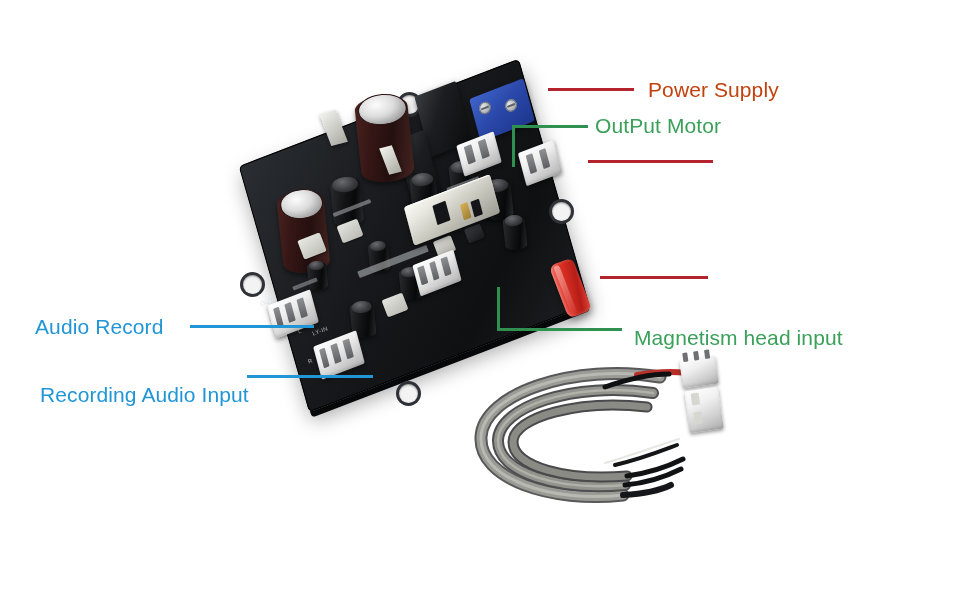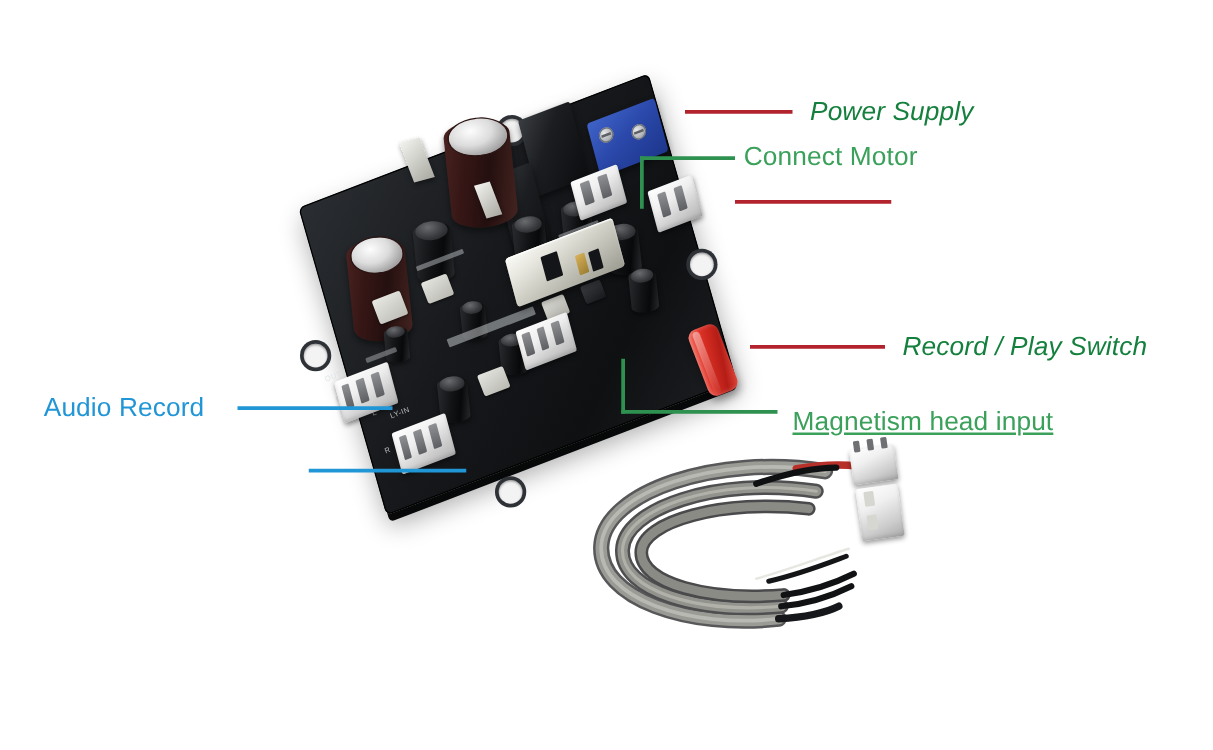--- a/index.html
+++ b/index.html
@@ -14,21 +14,21 @@
   #stage{position:absolute;left:0;top:0;width:970px;height:600px;background:#fff;}
 
   
   .anno{
     position:absolute;
     font-size:21px;
     line-height:27px;
     white-space:nowrap;
     letter-spacing:.1px;
   }
-  .anno.red{color:#15803d;font-style:italic;}
+  .anno.red{color:#c2410c;}
   .anno.green{color:#3aa05a;}
   .anno.blue{color:#2196d6;}
   .anno.wrap{white-space:normal;width:215px;}
 
   
   .lead{position:absolute;}
   .lead.h{height:3px;}
   .lead.v{width:3px;}
   .lead.red{background:#b3232e;}
   .lead.green{background:#2e9150;}
@@ -324,29 +324,29 @@
       <div class="pin" style="left:18%;top:8%;width:8px;height:12px;background:#d7d7d2;"></div>
       <div class="pin" style="left:18%;top:52%;width:8px;height:12px;background:#d7d7d2;"></div>
     </div>
   </div>
 
   <div class="lead h red" style="left:548px;top:88px;width:86px;"></div>
   <div class="anno red" style="left:648px;top:76px;">Power Supply</div>
 
   <div class="lead h green" style="left:512px;top:125px;width:76px;"></div>
   <div class="lead v green" style="left:512px;top:125px;height:42px;"></div>
-  <div class="anno green" style="left:595px;top:112px;">Connect Motor</div>
+  <div class="anno green" style="left:595px;top:112px;">OutPut Motor</div>
 
   <div class="lead h red" style="left:588px;top:160px;width:125px;"></div>
 
   <div class="lead h red" style="left:600px;top:276px;width:108px;"></div>
-  <div class="anno red" style="left:722px;top:264px;">Record / Play Switch</div>
 
   <div class="lead v green" style="left:497px;top:287px;height:44px;"></div>
   <div class="lead h green" style="left:497px;top:328px;width:125px;"></div>
-  <div class="anno green" style="left:634px;top:324px;text-decoration:underline;">Magnetism head input</div>
+  <div class="anno green" style="left:634px;top:324px;">Magnetism head input</div>
 
   <div class="lead h blue" style="left:190px;top:325px;width:124px;"></div>
   <div class="anno blue" style="left:35px;top:313px;">Audio Record</div>
 
   <div class="lead h blue" style="left:247px;top:375px;width:126px;"></div>
+  <div class="anno blue" style="left:40px;top:381px;">Recording Audio Input</div>
 
 </div>
 
 </body></html>

